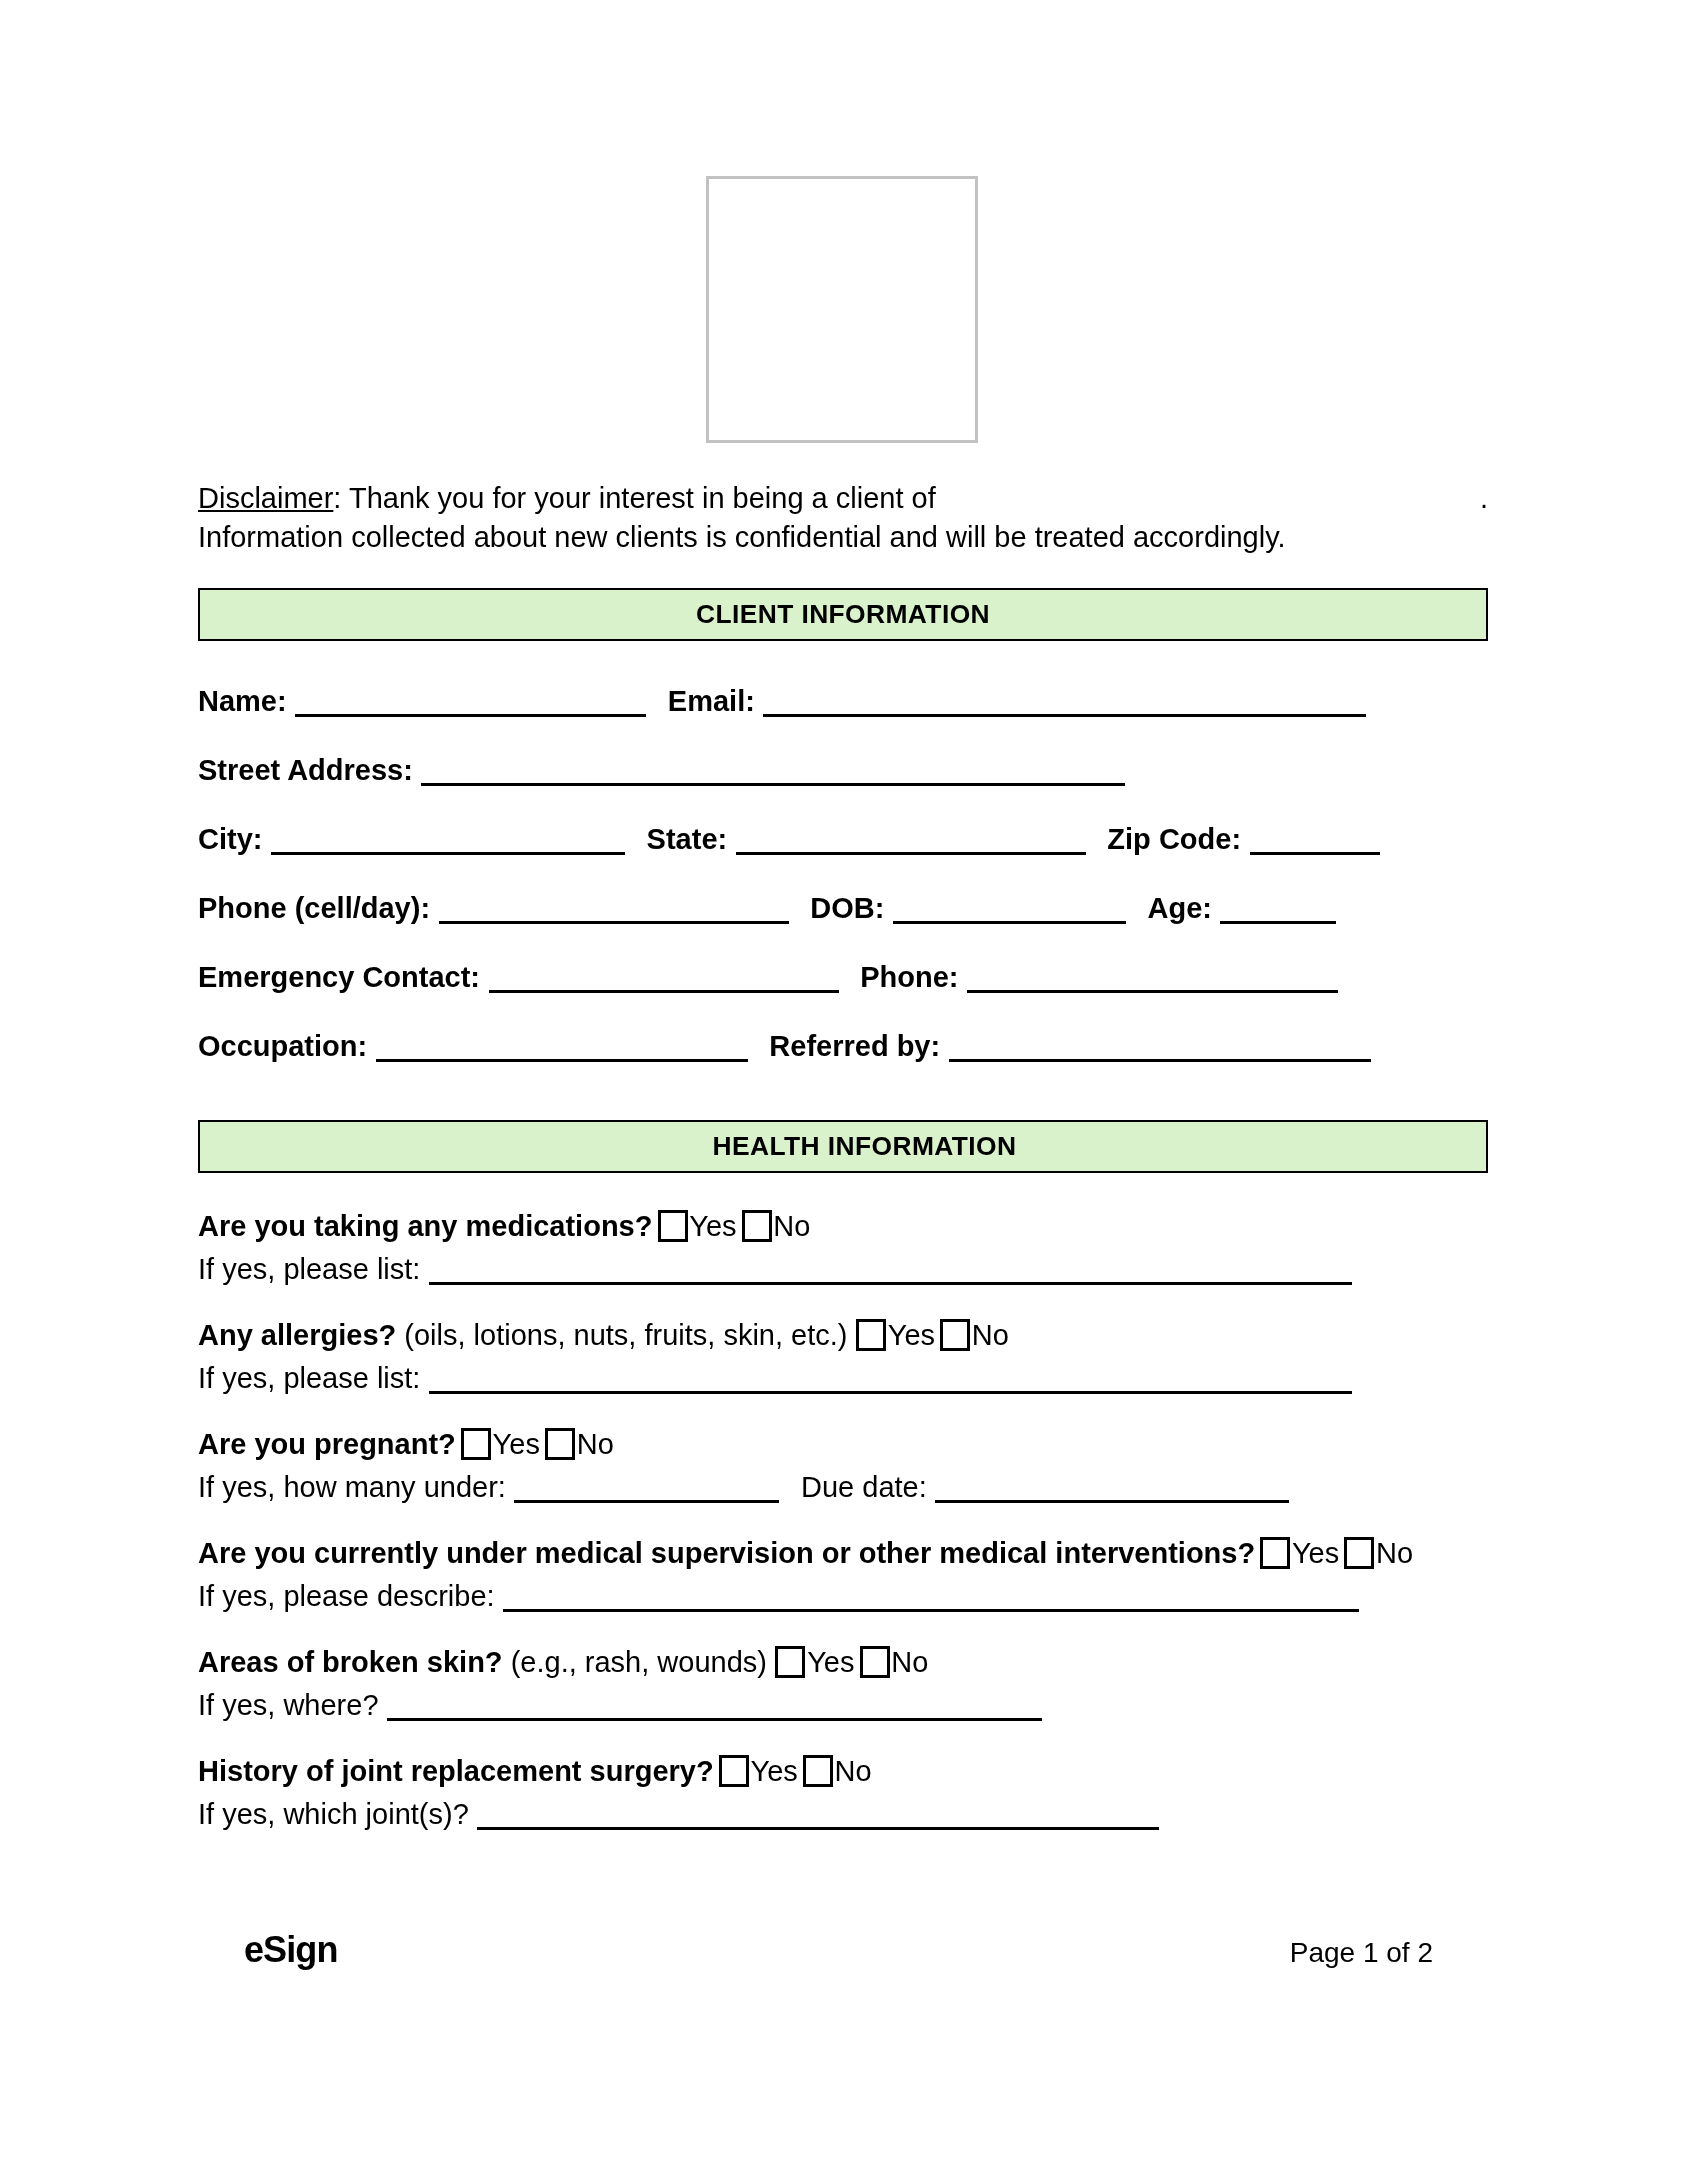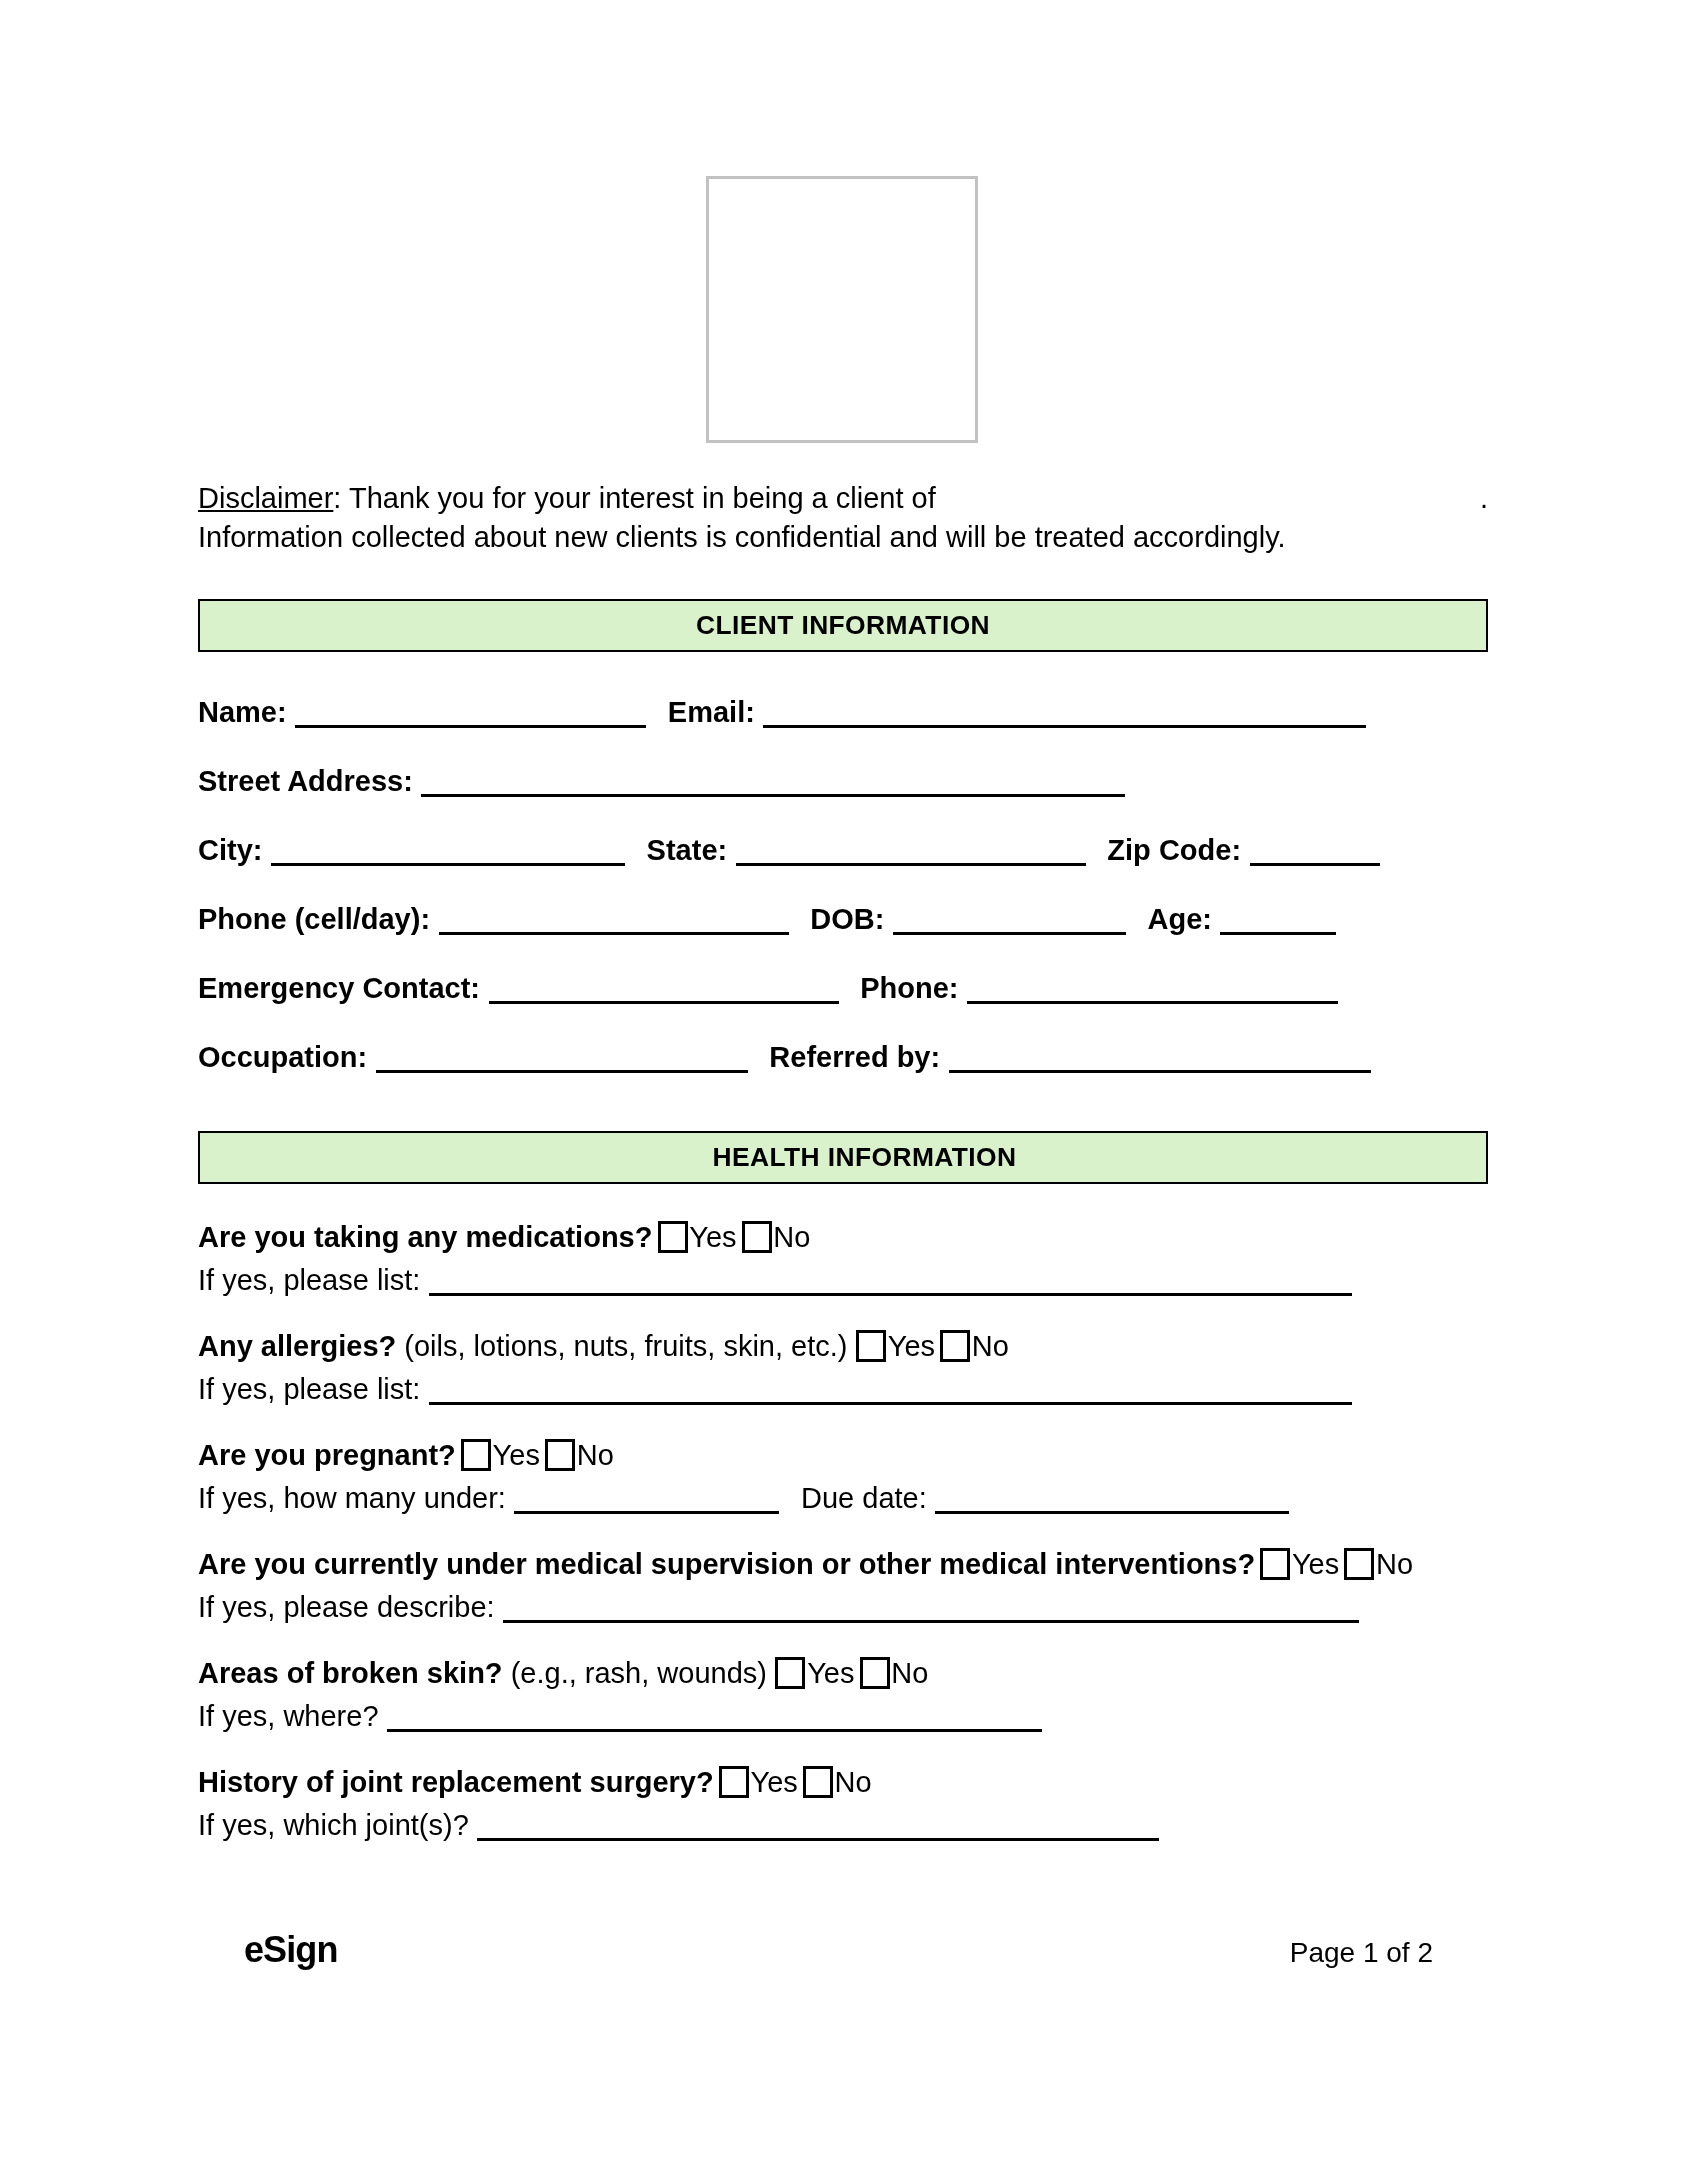--- a/index.html
+++ b/index.html
@@ -24,21 +24,21 @@
     text-align:center;
     font-size:54px;
     font-weight:bold;
     letter-spacing:0.4px;
   }
   .disclaimer{margin-top:36px;line-height:39px;}
   .disc-line1{display:flex;}
   .disc-underline{text-decoration:underline;}
   .disc-period{margin-left:auto;}
   .section-bar{
-    margin-top:42px;
+    margin-top:31px;
     height:49px;
     border:2.6px solid #000;
     background:#d9f2cb;
     display:flex;align-items:center;justify-content:center;
     font-weight:bold;font-size:26.4px;
     letter-spacing:0.4px;
   }
   .client-rows{margin-top:44px;}
   .f-row{white-space:nowrap;height:30px;margin-bottom:39px;}
   .lbl{font-weight:bold;text-align:right;}

